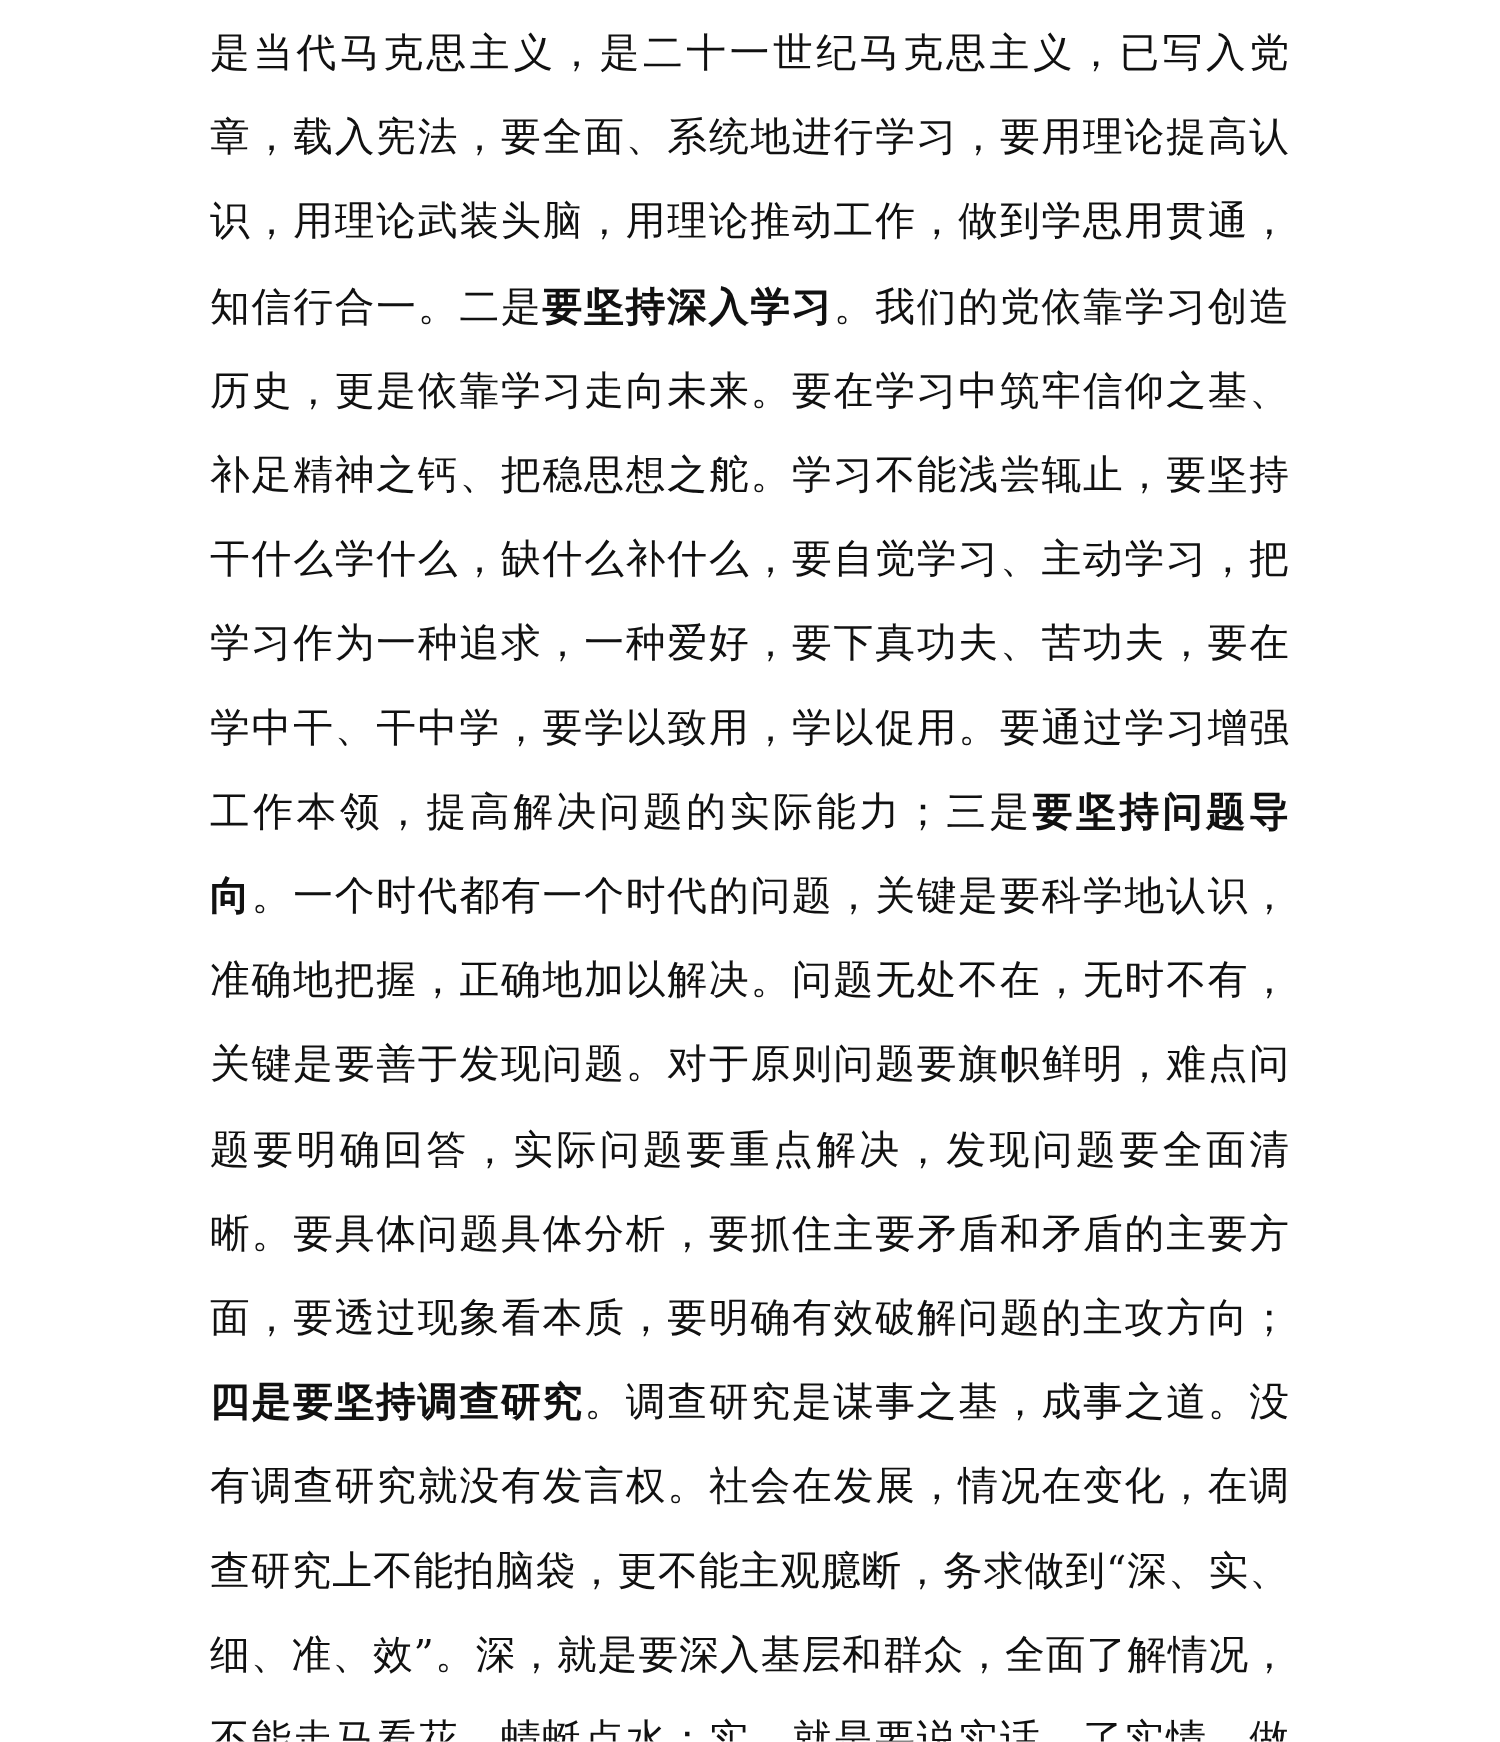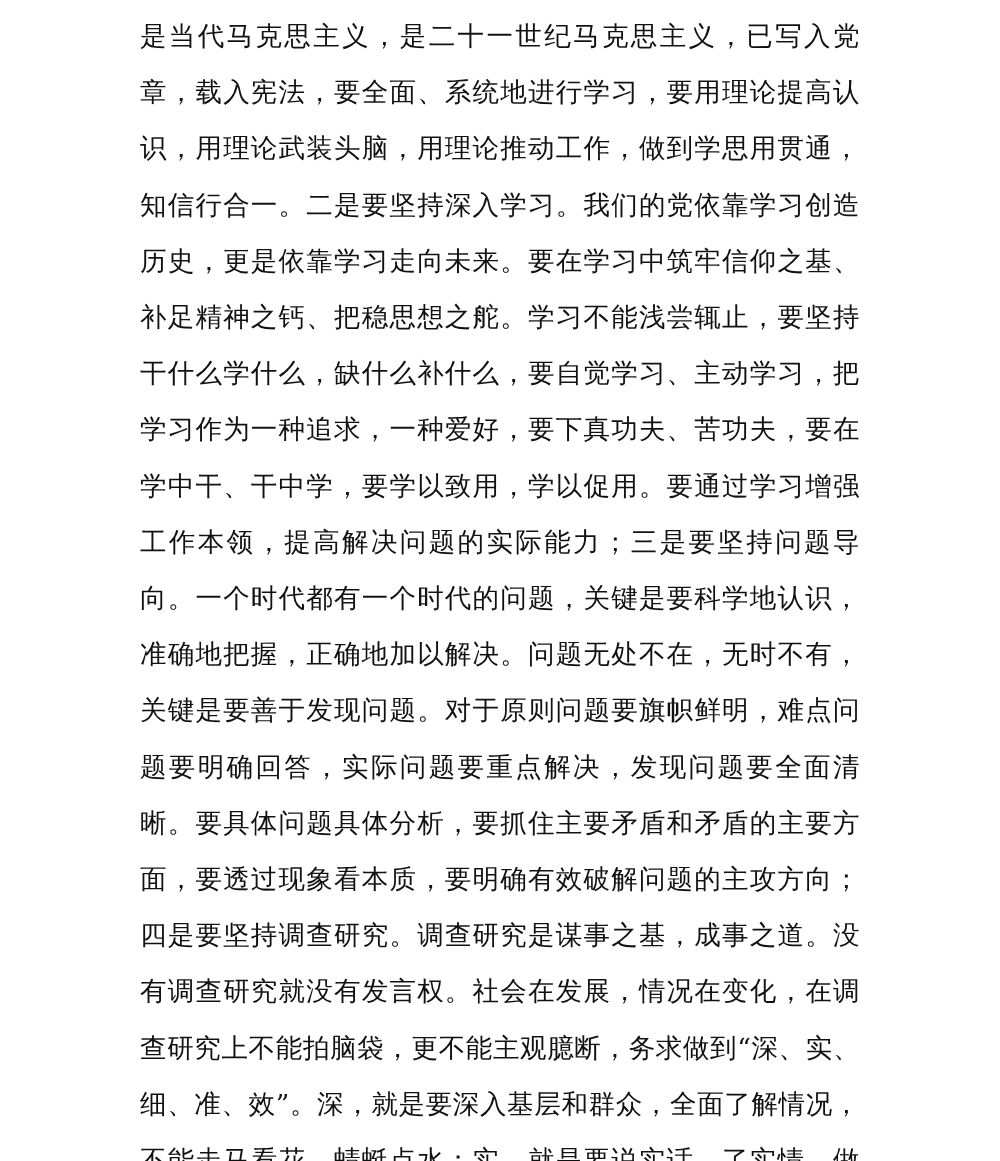--- a/index.html
+++ b/index.html
@@ -27,21 +27,21 @@
     text-align: justify;
     text-justify: inter-ideograph;
     letter-spacing: 0.6px;
     color: #111111;
   }
   .doc-body p {
     margin: 0;
     text-indent: 0;
   }
   .b {
-    font-weight: normal;
+    font-weight: bold;
   }
 </style>
 </head>
 <body>
 
 <div class="page">
   <div class="doc-body">
     <p>
       <span>是当代马克思主义，是二十一世纪马克思主义，已写入党章，载入宪法，要全面、系统地进行学习，要用理论提高认识，用理论武装头脑，用理论推动工作，做到学思用贯通，知信行合一。二是</span><span class="b">要坚持深入学习</span><span>。我们的党依靠学习创造历史，更是依靠学习走向未来。要在学习中筑牢信仰之基、补足精神之钙、把稳思想之舵。学习不能浅尝辄止，要坚持干什么学什么，缺什么补什么，要自觉学习、主动学习，把学习作为一种追求，一种爱好，要下真功夫、苦功夫，要在学中干、干中学，要学以致用，学以促用。要通过学习增强工作本领，提高解决问题的实际能力；三是</span><span class="b">要坚持问题导向</span><span>。一个时代都有一个时代的问题，关键是要科学地认识，准确地把握，正确地加以解决。问题无处不在，无时不有，关键是要善于发现问题。对于原则问题要旗帜鲜明，难点问题要明确回答，实际问题要重点解决，发现问题要全面清晰。要具体问题具体分析，要抓住主要矛盾和矛盾的主要方面，要透过现象看本质，要明确有效破解问题的主攻方向；</span><span class="b">四是要坚持调查研究</span><span>。调查研究是谋事之基，成事之道。没有调查研究就没有发言权。社会在发展，情况在变化，在调查研究上不能拍脑袋，更不能主观臆断，务求做到“深、实、细、准、效”。深，就是要深入基层和群众，全面了解情况，不能走马看花，蜻蜓点水；实，就是要说实话、了实情、做实事。要讲实话，了解真实情况，要办实事，出实招；细，就是要听取各方意</span>
     </p>

